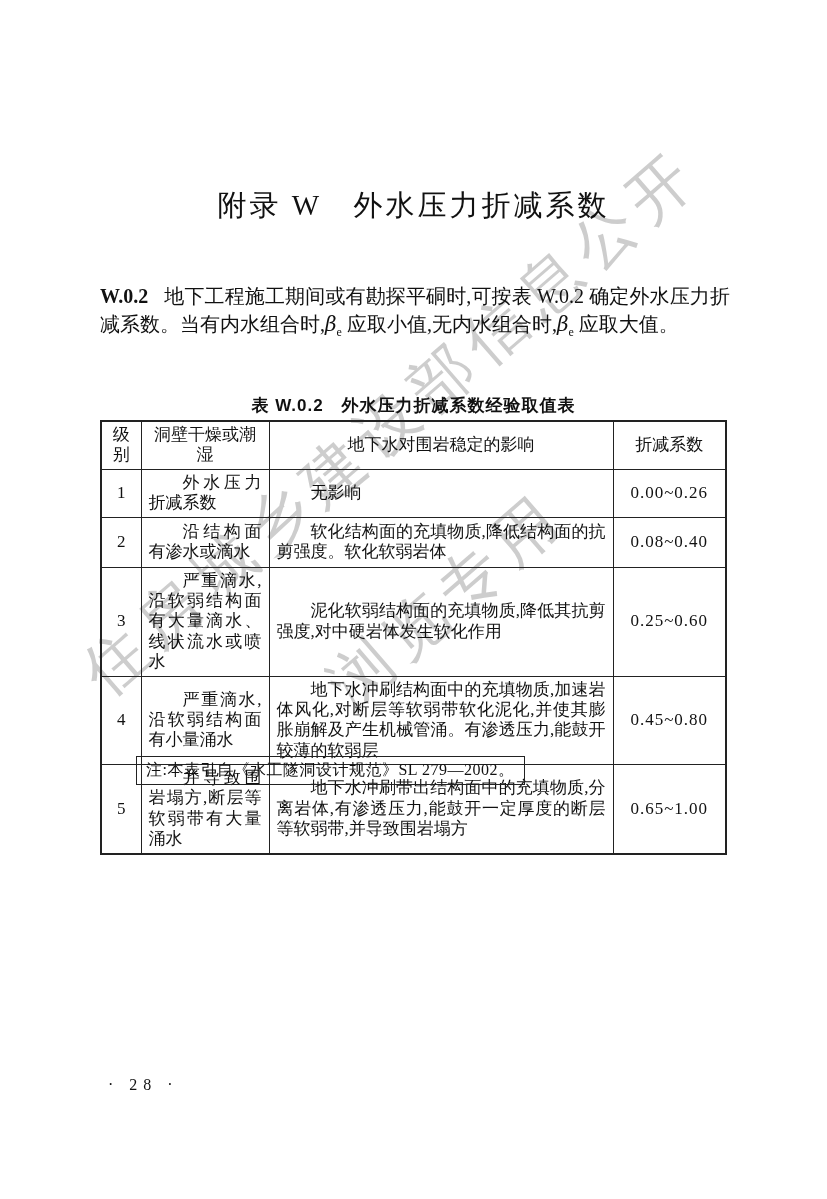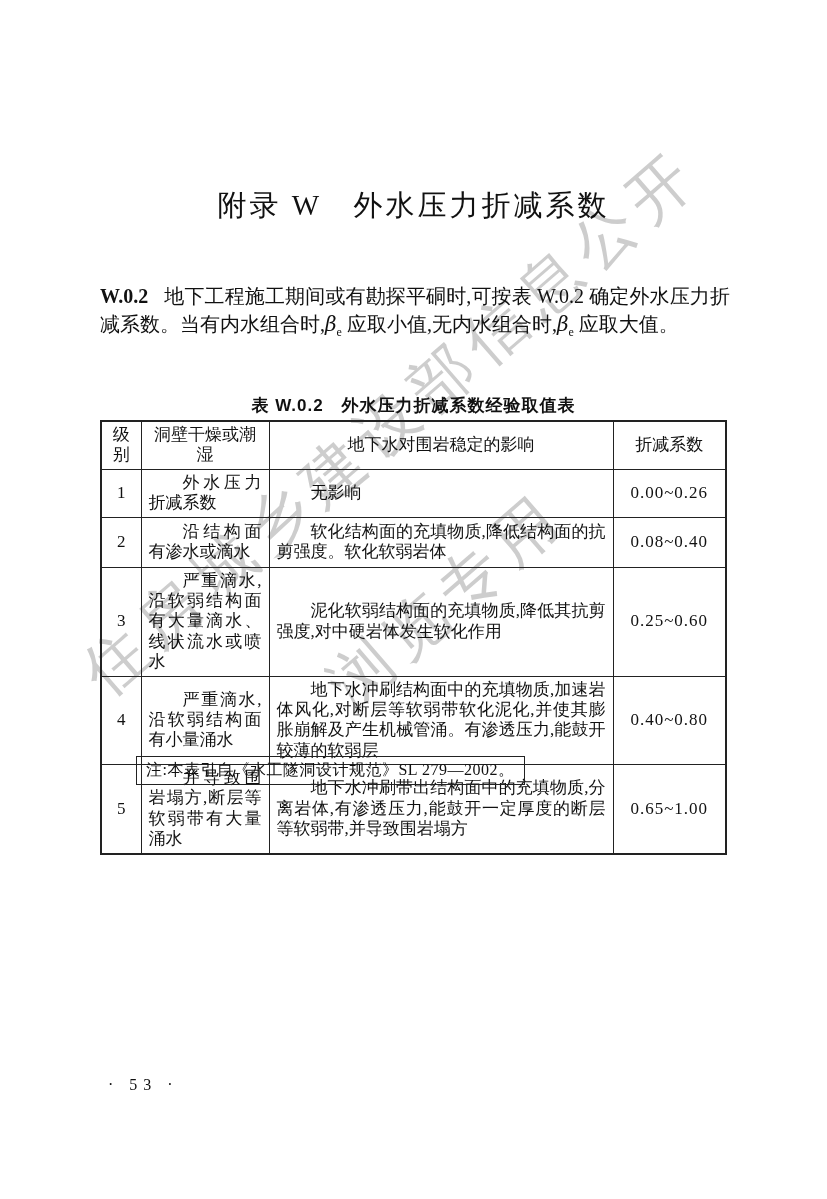--- a/index.html
+++ b/index.html
@@ -153,33 +153,33 @@
           <td class="cell-coef">0.25~0.60</td>
         </tr>
         <tr class="r4">
           <td class="cell-level">4</td>
           <td class="cell-state">
               <span class="ind">严重滴水,沿软弱结构面有小量涌水</span>
             </td>
           <td class="cell-effect">
               <span class="ind">地下水冲刷结构面中的充填物质,加速岩体风化,对断层等软弱带软化泥化,并使其膨胀崩解及产生机械管涌。有渗透压力,能鼓开较薄的软弱层</span>
             </td>
-          <td class="cell-coef">0.40~0.80</td>
+          <td class="cell-coef">0.45~0.80</td>
         </tr>
         <tr class="r5">
           <td class="cell-level">5</td>
           <td class="cell-state">
               <span class="ind">并导致围岩塌方,断层等软弱带有大量涌水</span>
             </td>
           <td class="cell-effect">
               <span class="ind">地下水冲刷带出结构面中的充填物质,分离岩体,有渗透压力,能鼓开一定厚度的断层等软弱带,并导致围岩塌方</span>
             </td>
           <td class="cell-coef">0.65~1.00</td>
         </tr>
       </tbody>
     </table>
 
     <div class="note-box">注:本表引自《水工隧洞设计规范》SL 279—2002。</div>
 
-    <div class="page-number">· 53 ·</div>
+    <div class="page-number">· 28 ·</div>
 
   </div>
 </div>
 
 </body></html>

